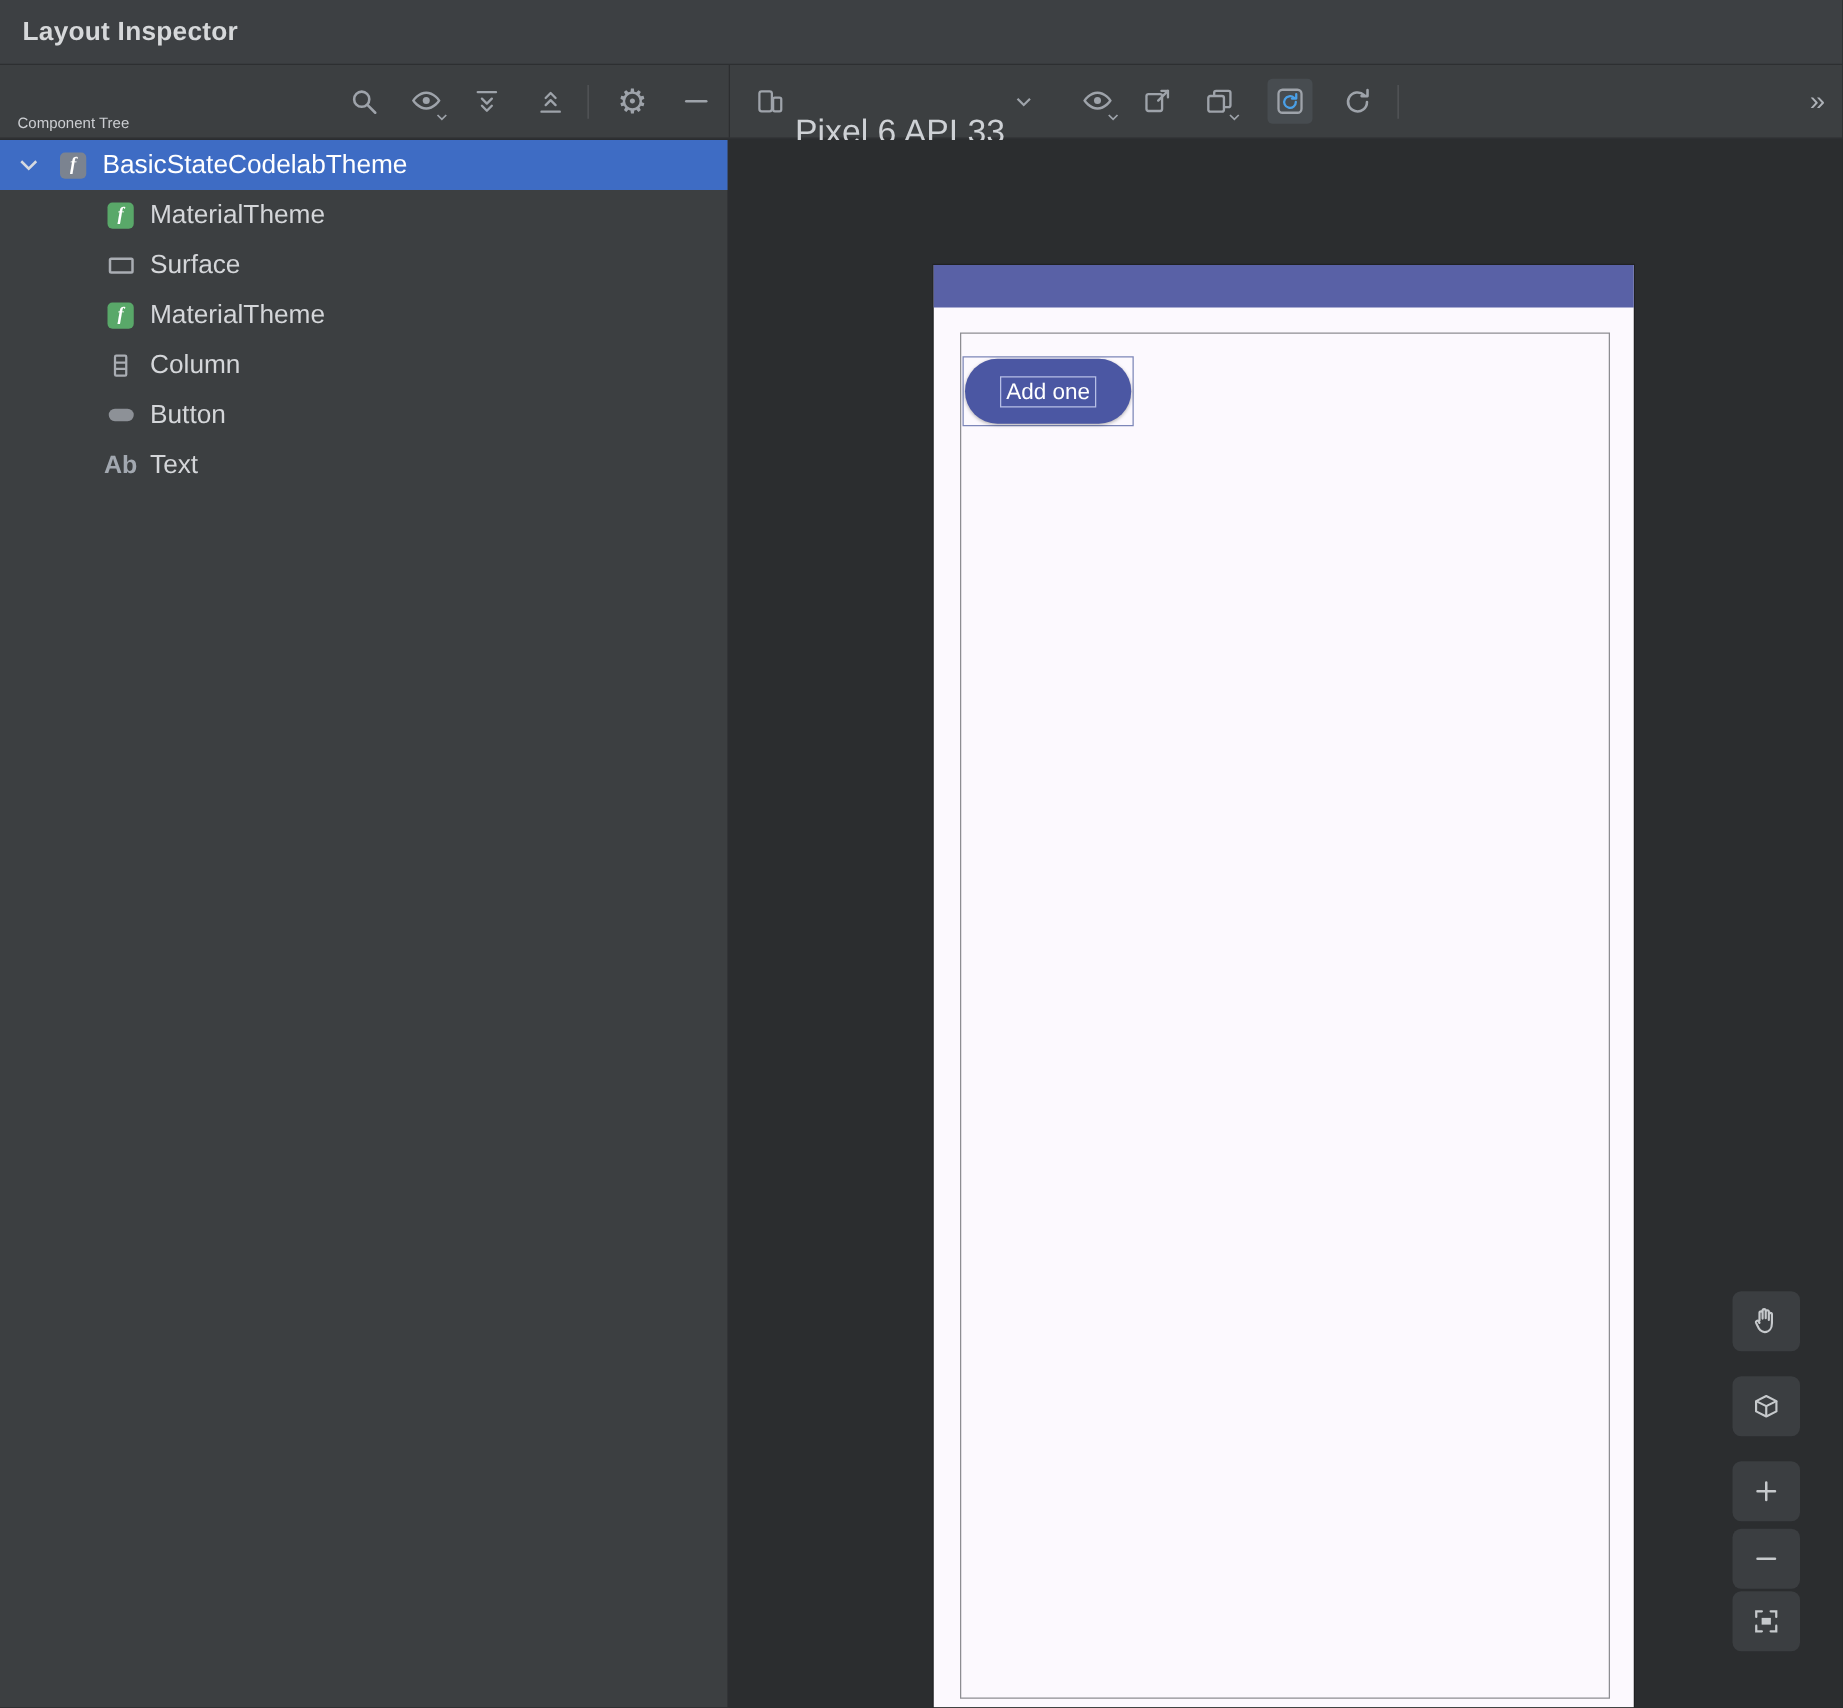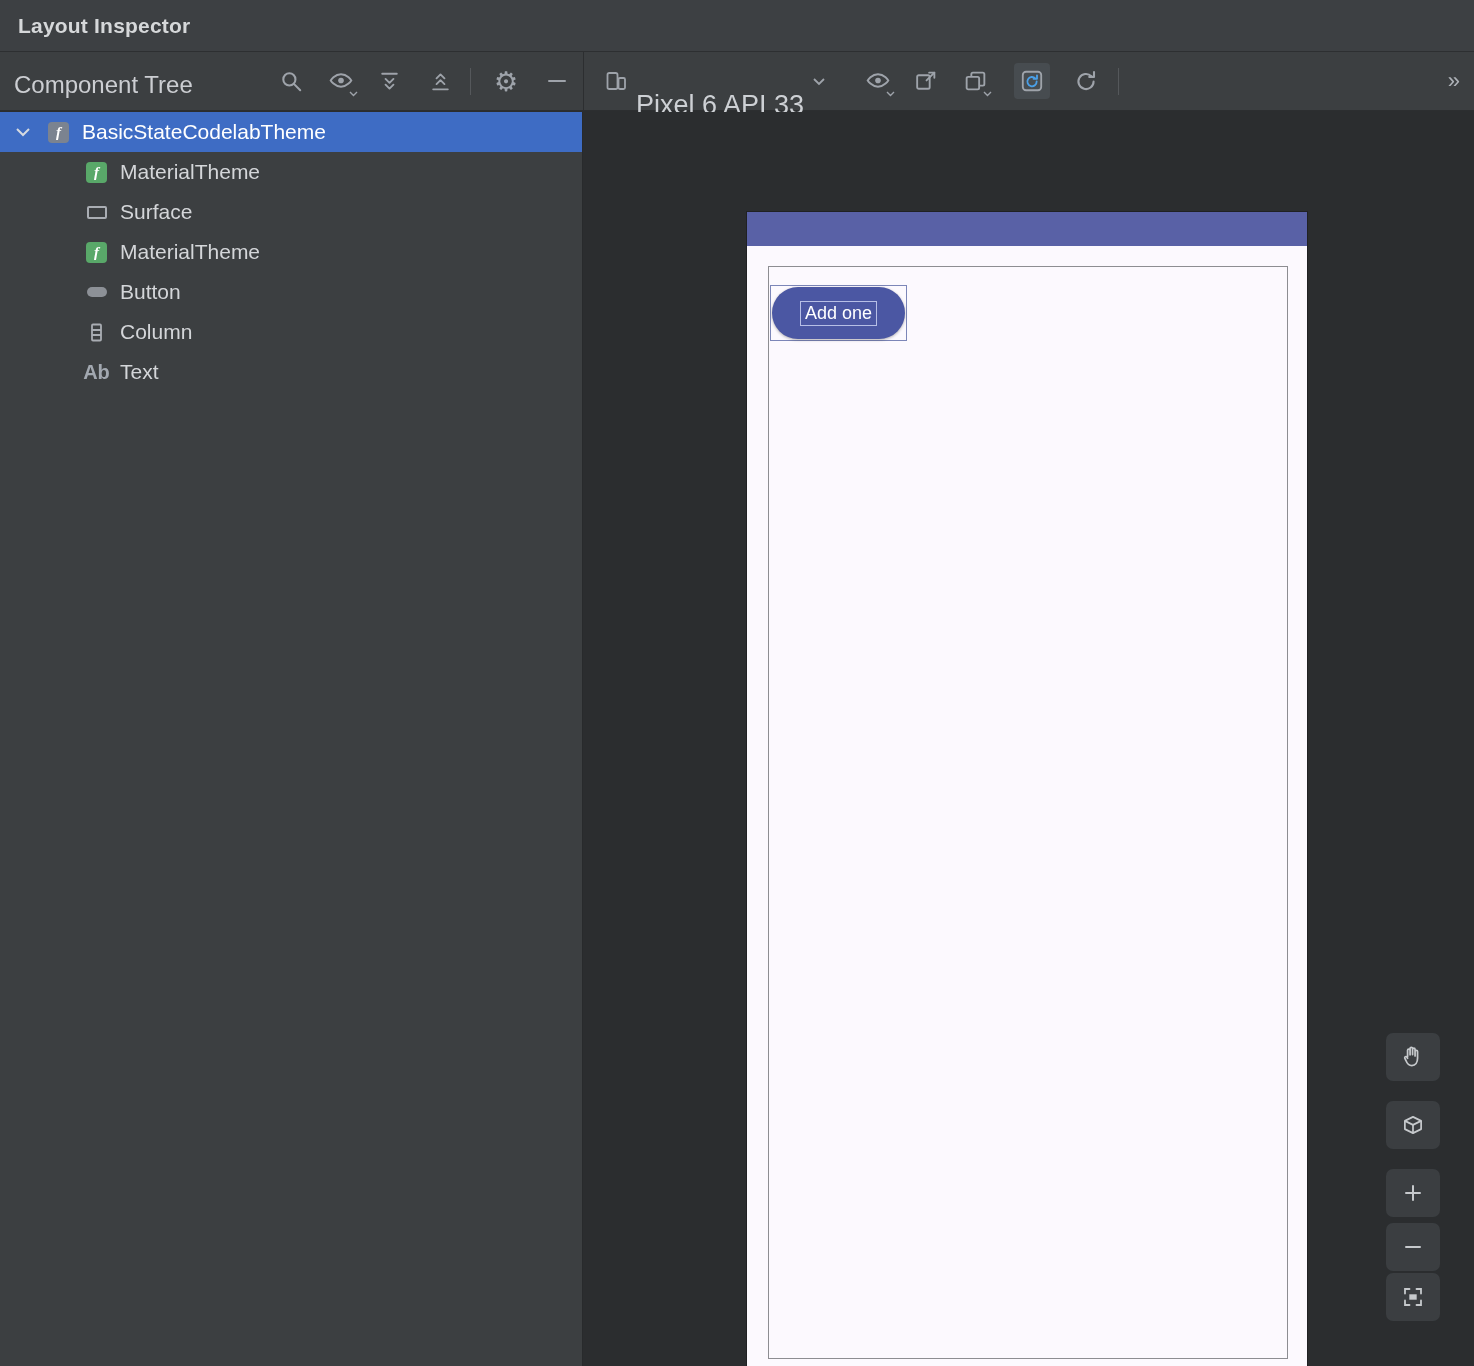--- a/index.html
+++ b/index.html
@@ -9,22 +9,22 @@
 
   
   .titlebar { position:absolute; left:0; top:0; width:1474px; height:52px;
               background:#3d4043; border-bottom:1px solid #2d2f31;
               display:flex; align-items:center; padding-left:18px; }
   .titlebar .title { font-size:21px; font-weight:bold; color:#d6d8da; letter-spacing:.2px; }
 
   
   .toolbar { position:absolute; left:0; top:52px; width:1474px; height:59px;
              background:#3c3f41; border-bottom:1px solid #2c2e30; }
-  .panel-title { position:absolute; left:14px; top:4px; height:58px; display:flex;
-                 align-items:center; font-size:24px; color:#ccced2; }
+  .panel-title { position:absolute; left:14px; top:17px; height:58px; display:flex;
+                 align-items:center; font-size:12px; color:#ccced2; }
   .tb { position:absolute; top:11px; width:36px; height:36px; background:transparent;
         border:none; border-radius:4px; display:flex; align-items:center;
         justify-content:center; cursor:pointer; padding:0; }
   .tb.toggled { background:#474c50; }
   .tb svg, .rc svg { display:block; }
   .tb .dd { position:absolute; right:1px; bottom:2px; }
   .tbsep { position:absolute; top:16px; width:1px; height:27px; background:#55585b; }
   .tbsep.tall { top:0; height:58px; background:#2c2e30; }
   .glyph { font-family:"DejaVu Sans", sans-serif; color:#9ea3aa; }
   .device-select { position:absolute; left:600px; top:11px; height:36px; display:flex;
@@ -223,33 +223,33 @@
       <span class="lbl">Surface</span>
     </div>
 
     <div class="trow lvl1">
       <span class="node-icon ni-compose">f</span>
       <span class="lbl">MaterialTheme</span>
     </div>
 
     <div class="trow lvl1">
       <span class="node-icon">
-          <span class="ni-button"></span>
-        </span>
-      <span class="lbl">Button</span>
-    </div>
-
-    <div class="trow lvl1">
-      <span class="node-icon">
         <svg width="21" height="21" viewBox="0 0 21 21" fill="none" stroke="#a9adb3" stroke-width="1.8">
           <rect x="6" y="2.5" width="9" height="16" rx="1"></rect>
           <path d="M6 8h9M6 13h9"></path>
         </svg>
       </span>
       <span class="lbl">Column</span>
+    </div>
+
+    <div class="trow lvl1">
+      <span class="node-icon">
+          <span class="ni-button"></span>
+        </span>
+      <span class="lbl">Button</span>
     </div>
 
     <div class="trow lvl1">
       <span class="node-icon">
           <span class="ni-text">Ab</span>
         </span>
       <span class="lbl">Text</span>
     </div>
 
   </div>

